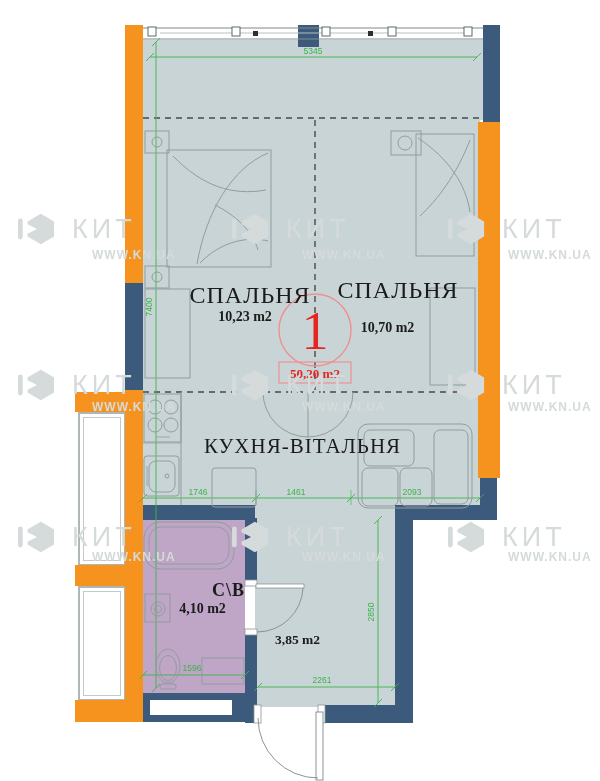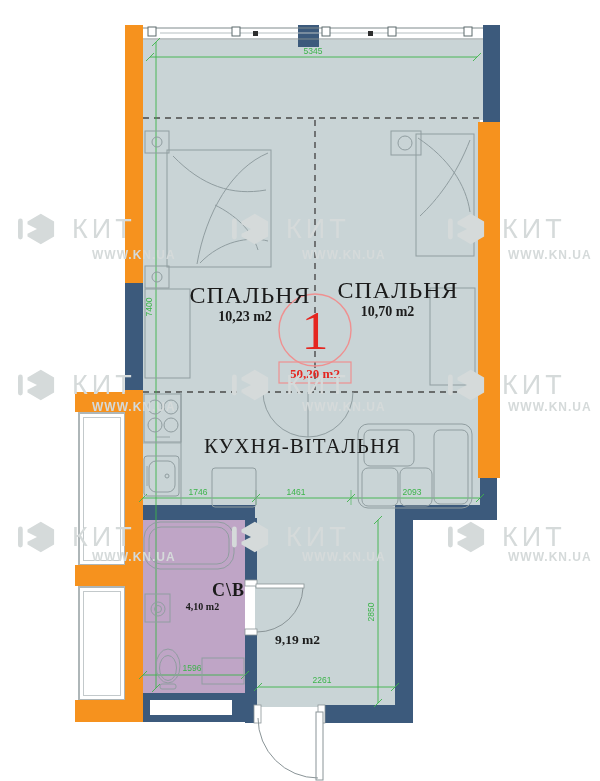--- a/index.html
+++ b/index.html
@@ -201,25 +201,25 @@
       <circle cx="315" cy="330" r="36" fill="none" stroke="#ef9090" stroke-width="1.4"></circle>
       <text x="315" y="349" text-anchor="middle" fill="#e52620" style="font-family:'Liberation Serif',serif;font-size:54px;">1</text>
       <rect x="279" y="362" width="72" height="21" fill="none" stroke="#ef9090" stroke-width="1.2"></rect>
       <text x="315" y="378" text-anchor="middle" fill="#e52620" style="font-family:'Liberation Serif',serif;font-size:13px;font-weight:bold;">50,20 m2</text>
     </g>
   </svg>
 
   <div class="room-label room-name lbl-layer abs" style="left:180px;top:282px;width:140px;">СПАЛЬНЯ</div>
   <div class="room-label room-area lbl-layer abs" style="left:190px;top:309px;width:110px;">10,23 m2</div>
   <div class="room-label room-name lbl-layer abs" style="left:328px;top:277px;width:140px;">СПАЛЬНЯ</div>
-  <div class="room-label room-area lbl-layer abs" style="left:330px;top:304px;width:115px;">10,70 m2</div>
+  <div class="room-label room-area lbl-layer abs" style="left:330px;top:320px;width:115px;">10,70 m2</div>
   <div class="room-label room-name lbl-layer abs" style="left:165px;top:434px;width:275px;font-size:21px;">КУХНЯ-ВІТАЛЬНЯ</div>
   <div class="room-label lbl-layer abs" style="left:165px;top:580px;width:80px;font-size:18px;font-weight:bold;text-align:right;">С\В</div>
-  <div class="room-label room-area lbl-layer abs" style="left:160px;top:601px;width:85px;font-size:10px;">4,10 m2</div>
-  <div class="room-label room-area lbl-layer abs" style="left:250px;top:632px;width:95px;font-size:13.5px;">9,19 m2</div>
+  <div class="room-label room-area lbl-layer abs" style="left:160px;top:601px;width:85px;font-size:14px;">4,10 m2</div>
+  <div class="room-label room-area lbl-layer abs" style="left:250px;top:632px;width:95px;font-size:13.5px;">3,85 m2</div>
 
   <div class="wm" style="left:18px;top:212px;">
     <svg width="38" height="34" viewBox="0 0 40 34">
         <rect x="0" y="6" width="5" height="22" rx="2.5" fill="#d5dada"></rect>
         <path d="M24,1 38,9 38,25 24,33 10,25 10,9 Z M10,12 20,17 10,22 Z" fill="#d5dada" fill-rule="evenodd"></path>
       </svg>
     <span class="wm-brand">КИТ</span>
   </div>
   <div class="wm" style="left:232px;top:212px;">
     <svg width="38" height="34" viewBox="0 0 40 34">

